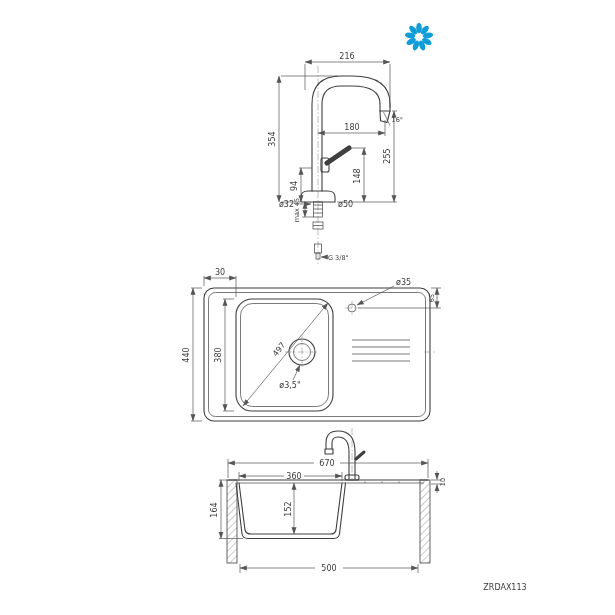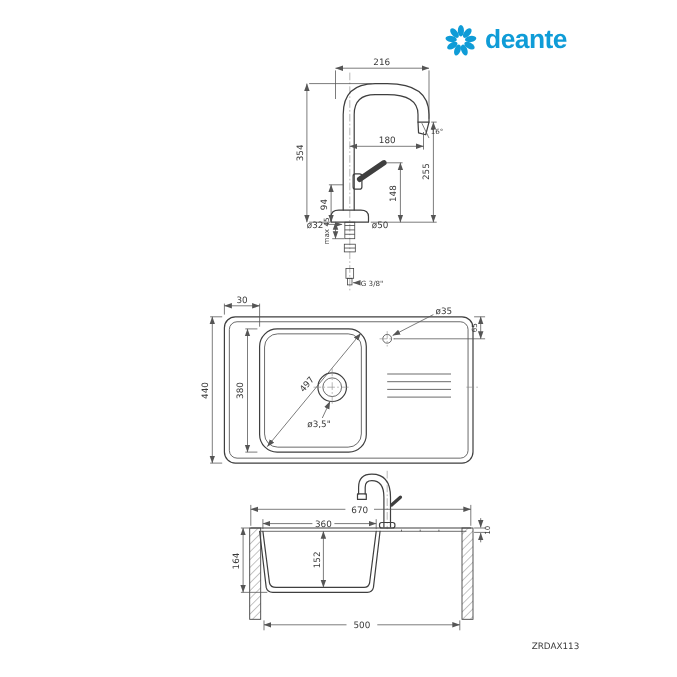--- a/index.html
+++ b/index.html
@@ -28,21 +28,20 @@
     <ellipse cx="15" cy="6" rx="2.8" ry="5.2" transform="rotate(0 15 15)" fill="#0f9cd7"></ellipse>
     <ellipse cx="15" cy="6" rx="2.8" ry="5.2" transform="rotate(40 15 15)" fill="#0f9cd7"></ellipse>
     <ellipse cx="15" cy="6" rx="2.8" ry="5.2" transform="rotate(80 15 15)" fill="#0f9cd7"></ellipse>
     <ellipse cx="15" cy="6" rx="2.8" ry="5.2" transform="rotate(120 15 15)" fill="#0f9cd7"></ellipse>
     <ellipse cx="15" cy="6" rx="2.8" ry="5.2" transform="rotate(160 15 15)" fill="#0f9cd7"></ellipse>
     <ellipse cx="15" cy="6" rx="2.8" ry="5.2" transform="rotate(200 15 15)" fill="#0f9cd7"></ellipse>
     <ellipse cx="15" cy="6" rx="2.8" ry="5.2" transform="rotate(240 15 15)" fill="#0f9cd7"></ellipse>
     <ellipse cx="15" cy="6" rx="2.8" ry="5.2" transform="rotate(280 15 15)" fill="#0f9cd7"></ellipse>
     <ellipse cx="15" cy="6" rx="2.8" ry="5.2" transform="rotate(320 15 15)" fill="#0f9cd7"></ellipse>
   </svg>
-  <span class="logo-text">deante</span>
 </div>
 
 <svg class="drawing" width="615" height="615" viewBox="0 0 615 615">
   <defs>
     <marker id="arr" markerWidth="7.5" markerHeight="6" refX="6.8" refY="3" orient="auto-start-reverse" markerUnits="userSpaceOnUse">
       <path d="M0,0.5 L7,3 L0,5.5 Z" fill="#555"></path>
     </marker>
     <pattern id="hatch" width="5" height="5" patternUnits="userSpaceOnUse" patternTransform="rotate(45)">
       <line x1="0" y1="0" x2="0" y2="5" stroke="#666" stroke-width="0.7"></line>
     </pattern>

